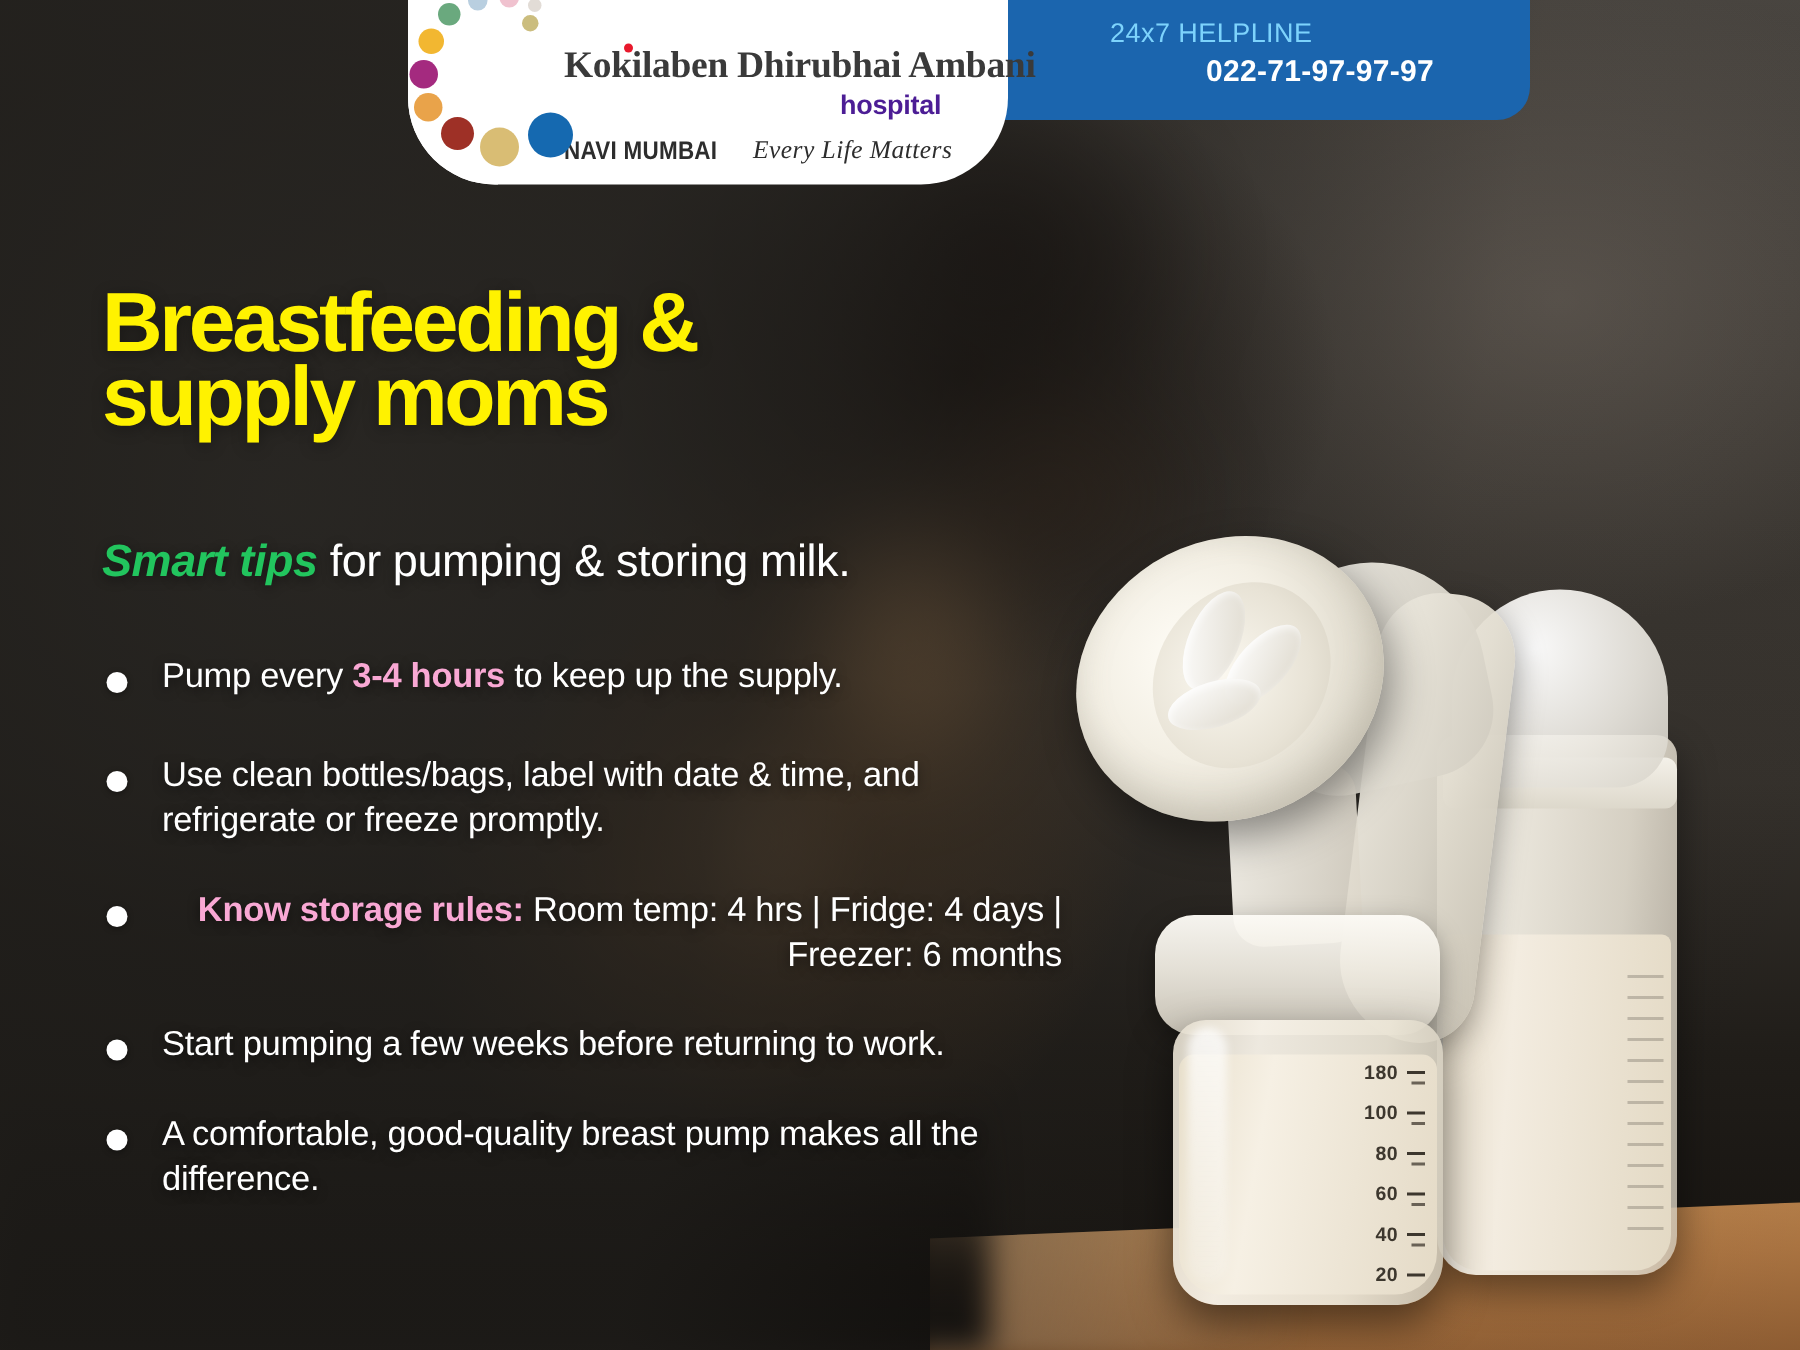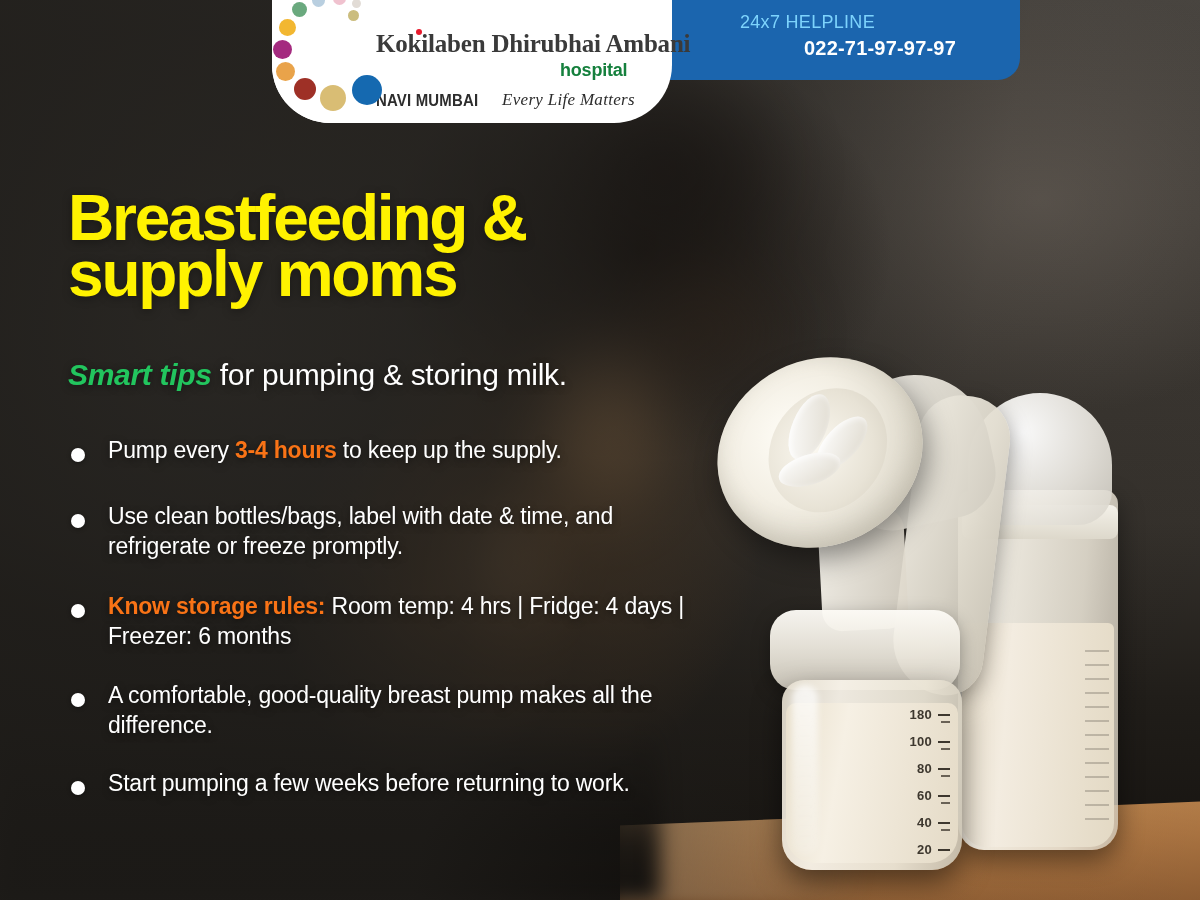--- a/index.html
+++ b/index.html
@@ -180,21 +180,21 @@
   .brand-name {
     position:absolute; left:104px; top:44px;
     font-family:"Liberation Serif", serif;
     font-size:25px; font-weight:700; color:#3a3a3a;
     letter-spacing:-.2px; white-space:nowrap;
   }
   .brand-idot { position:absolute; left:144px; top:43px; width:6px; height:6px; border-radius:50%; background:#e8192c; }
   .brand-hospital {
     position:absolute; left:288px; top:74px;
     font-family:"Liberation Sans", sans-serif;
-    font-size:18px; font-weight:700; color:#15803d; letter-spacing:-.2px;text-align:center;
+    font-size:18px; font-weight:700; color:#4c1d95; letter-spacing:-.2px;text-align:center;
   }
   .brand-city {
     position:absolute; left:104px; top:105px;
     font-family:"Liberation Sans", sans-serif;
     font-size:17px; font-weight:700; color:#2d2d2d;
     letter-spacing:.2px; transform:scaleX(.88); transform-origin:left center;
   }
   .brand-tagline {
     position:absolute; left:230px; top:104px;
     font-family:"Liberation Serif", serif;
@@ -219,21 +219,21 @@
     font-size:20px; font-weight:700; color:#ffffff; letter-spacing:.2px;
     margin-top:4px;
     text-align:center;
   }
 
   
   .content { position:absolute; left:0; top:0; width:1200px; height:900px; z-index:10; }
   .title {
     position:absolute; left:68px; top:190px; width:780px;
     font-family:"Liberation Sans", sans-serif;
-    font-weight:700; font-size:64px; line-height:.88;
+    font-weight:700; font-size:56px; line-height:.88;
     color:#fff200; letter-spacing:-2.2px;
     text-shadow:0 2px 10px rgba(0,0,0,.35);
   }
   .title .l2 { display:block; }
   .subtitle {
     position:absolute; left:68px; top:358px;
     font-family:"Liberation Sans", sans-serif;
     font-size:30px; font-weight:400; color:#ffffff;
     letter-spacing:-.3px;
     text-shadow:0 2px 8px rgba(0,0,0,.45);
@@ -248,24 +248,24 @@
     position:absolute; left:3px; top:12px;
     width:14px; height:14px; border-radius:50%; background:#ffffff;
     box-shadow:0 1px 4px rgba(0,0,0,.4);
   }
   .bullet .btext {
     font-family:"Liberation Sans", sans-serif;
     font-size:23px; line-height:1.30; color:#ffffff;
     letter-spacing:-.2px;
     text-shadow:0 2px 7px rgba(0,0,0,.5);
   }
-  .bullet .hl { color:#f97316; font-weight:700; }
+  .bullet .hl { color:#f9a8d4; font-weight:700; }
   .bullet.b1 { margin-bottom:32px; }
   .bullet.b2 { margin-bottom:30px;margin-top:36px; }
-  .bullet.b3 { margin-bottom:30px; }
+  .bullet.b3 { margin-bottom:30px;text-align:right; }
   .bullet.b4 { margin-bottom:30px; }
 </style>
 </head>
 <body>
 
 <div id="poster">
 
   <div class="bg-base"></div>
   <div class="bg-blurblobs"></div>
   <div class="table-top"></div>
@@ -370,24 +370,24 @@
           <div class="btext"><span>Pump every </span><span class="hl">3-4 hours</span><span> to keep up the supply.</span></div>
         </div>
         <div class="bullet b2">
           <span class="dotmark"></span>
           <div class="btext"><span>Use clean bottles/bags, label with date &amp; time, and refrigerate or freeze promptly.</span></div>
         </div>
         <div class="bullet b3">
           <span class="dotmark"></span>
           <div class="btext"><span class="hl">Know storage rules:</span><span> Room temp: 4 hrs | Fridge: 4 days | Freezer: 6 months</span></div>
         </div>
+        <div class="bullet b4">
+          <span class="dotmark"></span>
+          <div class="btext"><span>Start pumping a few weeks before returning to work.</span></div>
+        </div>
         <div class="bullet b5">
           <span class="dotmark"></span>
           <div class="btext"><span>A comfortable, good-quality breast pump makes all the difference.</span></div>
-        </div>
-        <div class="bullet b4">
-          <span class="dotmark"></span>
-          <div class="btext"><span>Start pumping a few weeks before returning to work.</span></div>
         </div>
       </div>
   </div>
 
 </div>
 
 </body></html>

